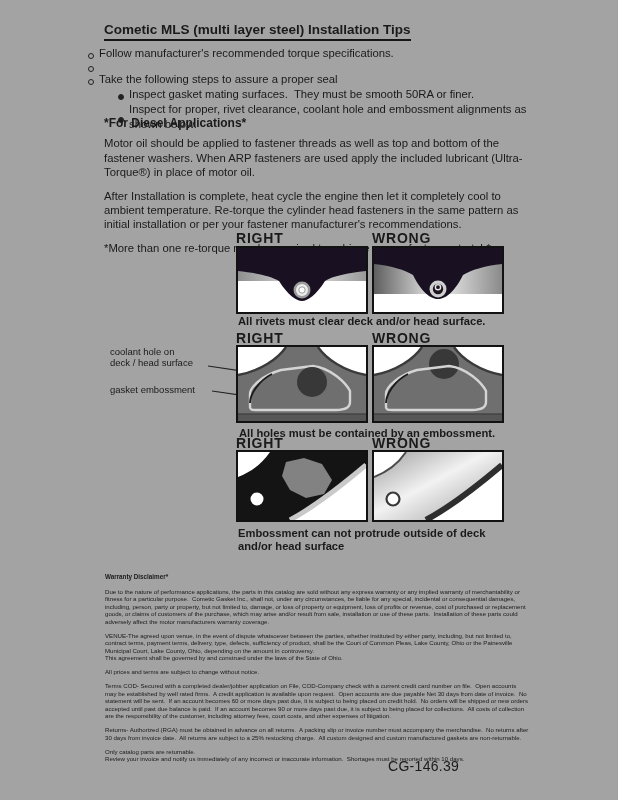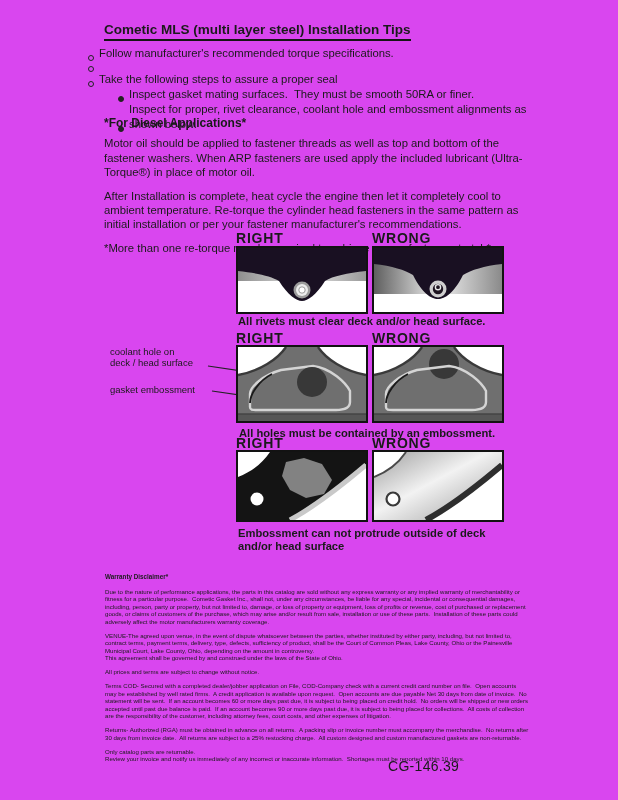--- a/index.html
+++ b/index.html
@@ -1,28 +1,28 @@
 <!DOCTYPE html>
 <html style="--ink: #1a1a1a; --diagram-dark: #191022; --mid-gray: #6f6f6f; --emboss-line: #d4d4d4;"><head>
 <meta charset="utf-8">
 <style>
   html,body{margin:0;padding:0;background:#e8e8e8;}
   .page{
-    position:relative;width:618px;height:800px;background:#d946ef;overflow:hidden;
+    position:relative;width:618px;height:800px;background:#a3a3a3;overflow:hidden;
     font-family:"Liberation Sans","DejaVu Sans",sans-serif;color:var(--ink,#1a1a1a);
     margin:0 auto;
   }
   .abs{position:absolute;}
   .title{
     left:104px;top:22px;font-size:13.5px;font-weight:bold;margin:0;
     border-bottom:2px solid #151515;padding-bottom:2px;display:inline-block;
   }
   
   .tips{left:88px;top:46px;width:470px;font-size:11.3px;line-height:15px;}
-  .tip-row{display:flex;align-items:flex-end;}
+  .tip-row{display:flex;align-items:center;}
   .tip-row.sub{padding-left:30px;}
   .b-marker{flex:0 0 auto;width:4px;height:4px;border:1px solid #222;border-radius:50%;margin:5px 5px 0 0;}
   .b-marker.filled{background:#222;margin-top:5px;}
   .tip-text{white-space:pre-wrap;}
   
   .diesel{left:104px;top:116px;width:444px;font-size:11.3px;line-height:14.4px;}
   .diesel h2{font-size:12px;margin:0 0 6px 0;}
   .diesel p{margin:0 12px 9px 0;white-space:pre-wrap;}
   
   .fig-head{width:132px;text-align:left;font-size:14px;font-weight:600;letter-spacing:.8px;}

